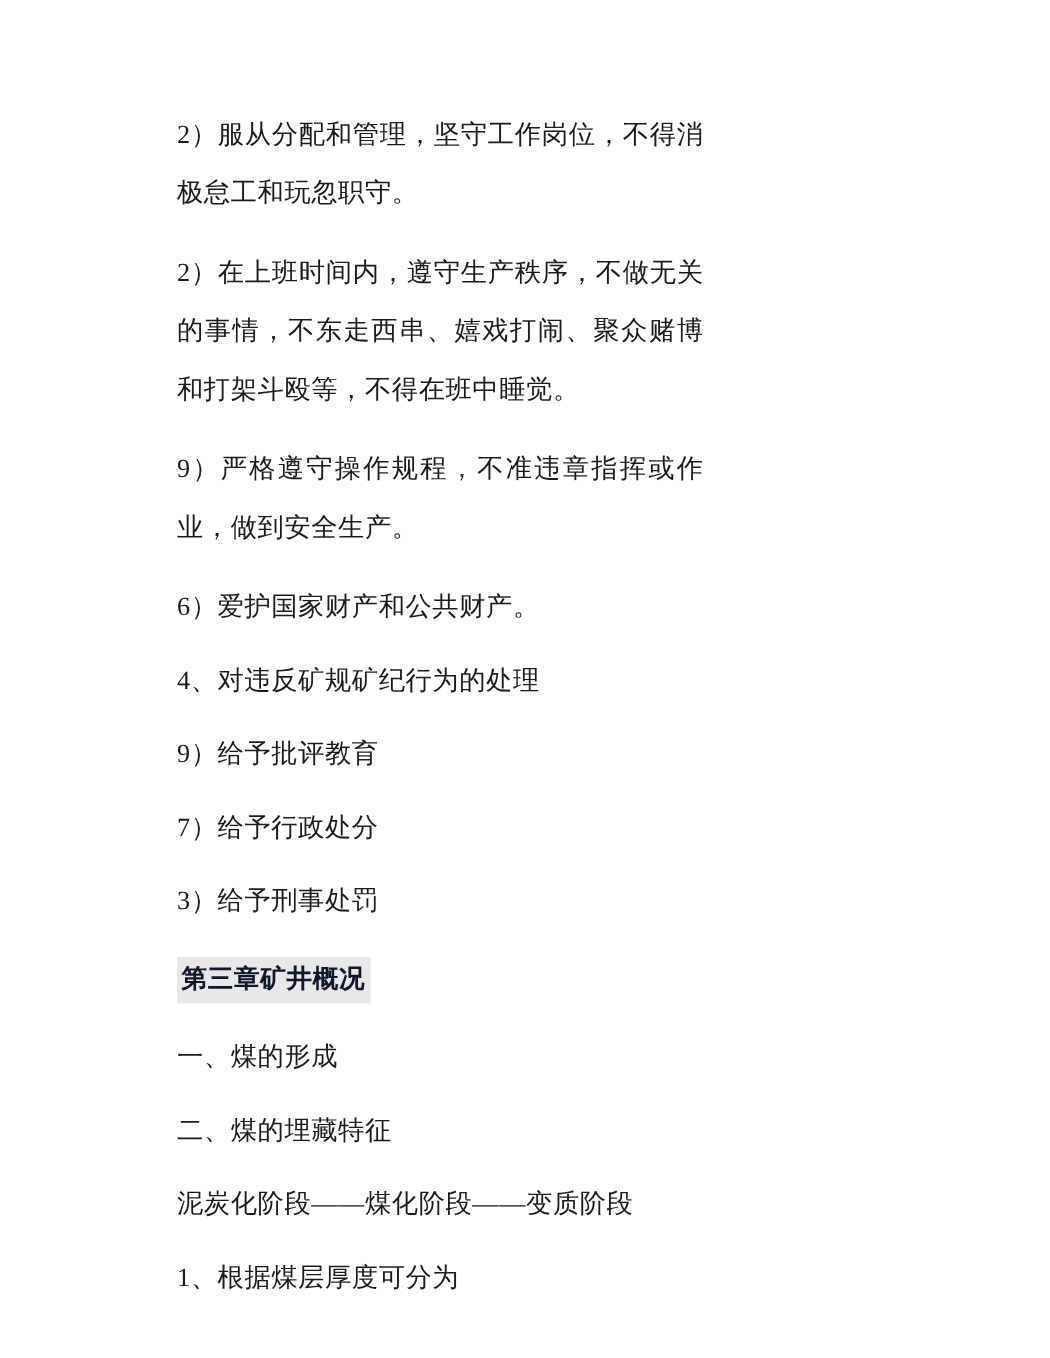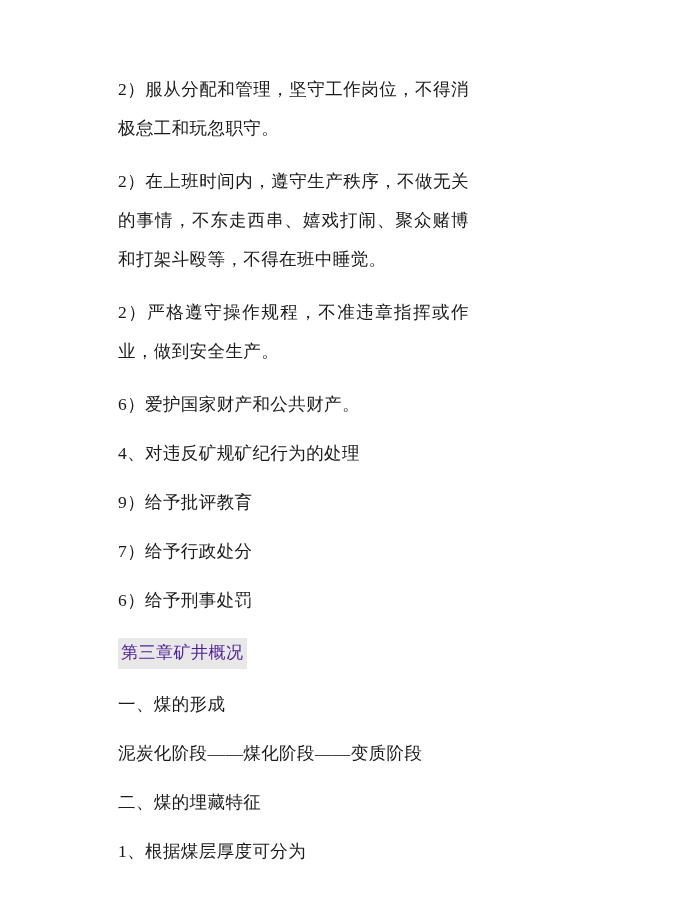--- a/index.html
+++ b/index.html
@@ -28,47 +28,47 @@
     text-align: justify;
     letter-spacing: 0.4px;
     color: #1a1a1a;
   }
   .heading-wrap {
     margin: 18px 0 16px 0;
   }
   .heading {
     display: inline-block;
     font-size: 17px;
-    font-weight: normal;
+    font-weight: bold;
     line-height: 26px;
     padding: 2px 3px 3px 3px;
     background: #e8e8e8;
-    color: #4c1d95;
+    color: #0f172a;
     letter-spacing: 0.5px;
   }
   .tight {
     margin-bottom: 10px;
   }
 </style>
 </head>
 <body>
 
 <div class="page">
 
   <p class="para">2）服从分配和管理，坚守工作岗位，不得消极怠工和玩忽职守。</p>
   <p class="para">2）在上班时间内，遵守生产秩序，不做无关的事情，不东走西串、嬉戏打闹、聚众赌博和打架斗殴等，不得在班中睡觉。</p>
-  <p class="para">2）严格遵守操作规程，不准违章指挥或作业，做到安全生产。</p>
+  <p class="para">9）严格遵守操作规程，不准违章指挥或作业，做到安全生产。</p>
   <p class="para tight">6）爱护国家财产和公共财产。</p>
   <p class="para tight">4、对违反矿规矿纪行为的处理</p>
   <p class="para tight">9）给予批评教育</p>
   <p class="para tight">7）给予行政处分</p>
-  <p class="para tight">6）给予刑事处罚</p>
+  <p class="para tight">3）给予刑事处罚</p>
 
   <div class="heading-wrap">
     <span class="heading">第三章矿井概况</span>
   </div>
 
   <p class="para tight">一、煤的形成</p>
+  <p class="para tight">二、煤的埋藏特征</p>
   <p class="para tight">泥炭化阶段——煤化阶段——变质阶段</p>
-  <p class="para tight">二、煤的埋藏特征</p>
   <p class="para tight">1、根据煤层厚度可分为</p>
 
 </div>
 
 </body></html>

